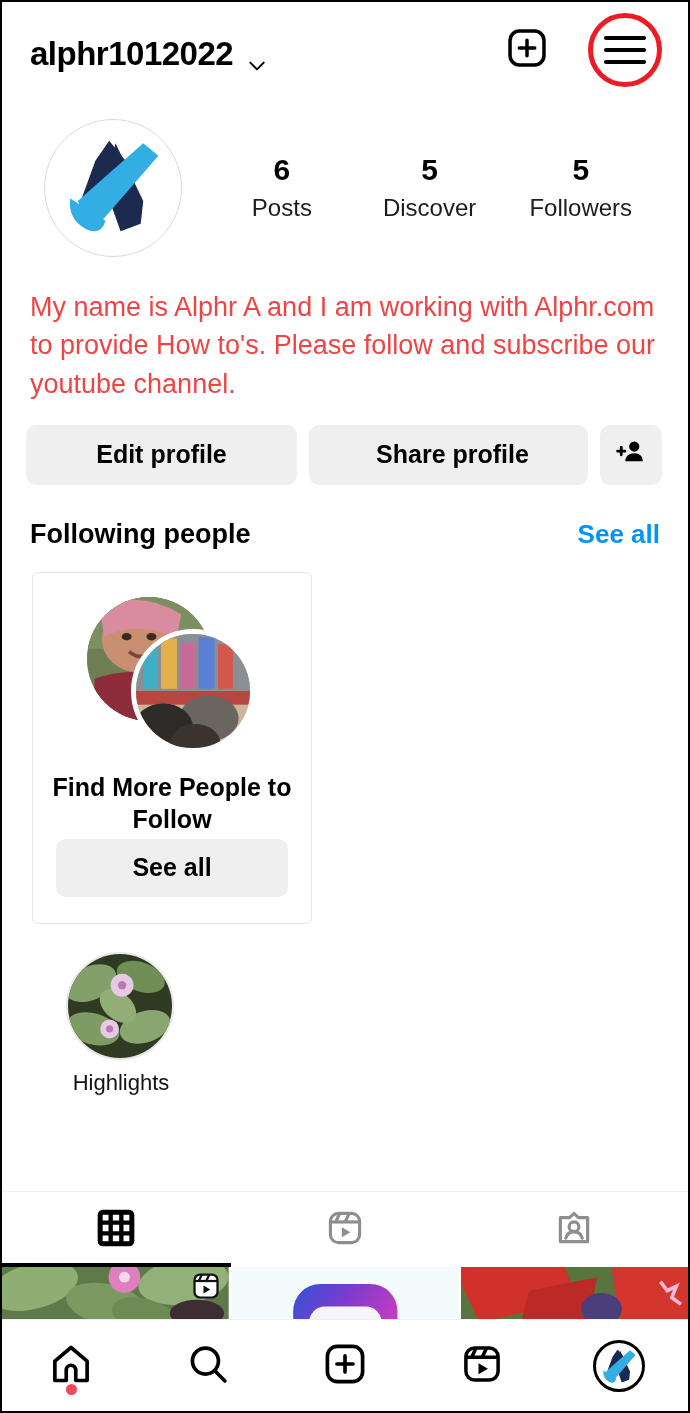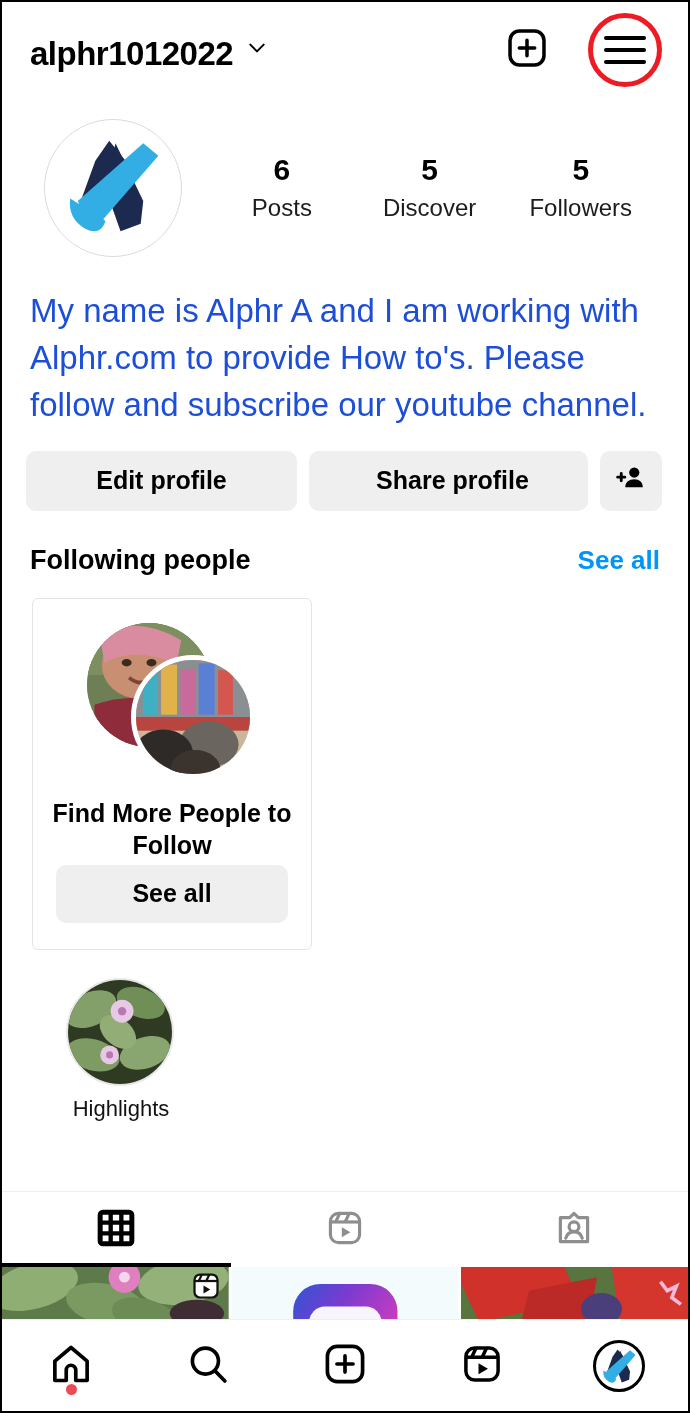--- a/index.html
+++ b/index.html
@@ -63,21 +63,21 @@
   }
   .stats { display:flex; flex:1 1 auto; justify-content:space-around;
     padding-left:26px; }
   .stat { text-align:center; min-width:96px; }
   .stat-num { font-size:30px; font-weight:bold; line-height:1.15; }
   .stat-lbl { font-size:24px; color:#1c1c1c; line-height:1.3; margin-top:4px;}
 
   
   .bio {
     padding:18px 30px 0 28px;
-    font-size:33px; line-height:1.42; color:#1d4ed8;
+    font-size:27px; line-height:1.42; color:#ef4444;
     flex:0 0 auto;
   }
 
   
   .actions {
     display:flex; gap:12px; align-items:stretch;
     padding:22px 26px 0 24px; flex:0 0 auto;
   }
   .btn {
     background:#efefef; border-radius:10px;
@@ -175,21 +175,21 @@
     border:3px solid #000; overflow:hidden; background:#fff;
     display:flex; align-items:center; justify-content:center;
   }
 </style>
 </head>
 <body>
 
 <div class="screen">
 
   <div class="header">
-    <div style="display:flex;align-items:flex-start;margin-top:8px;">
+    <div style="display:flex;align-items:flex-end;margin-top:8px;">
       <span class="username">alphr1012022</span>
       <span class="chev">
         <svg viewBox="0 0 24 24" width="20" height="20">
             <path d="M4 8 L12 16 L20 8" fill="none" stroke="#000" stroke-width="2.4" stroke-linecap="round" stroke-linejoin="round"></path>
           </svg>
       </span>
     </div>
     <div class="header-spacer"></div>
     <div class="hdr-btn">
       <span>

